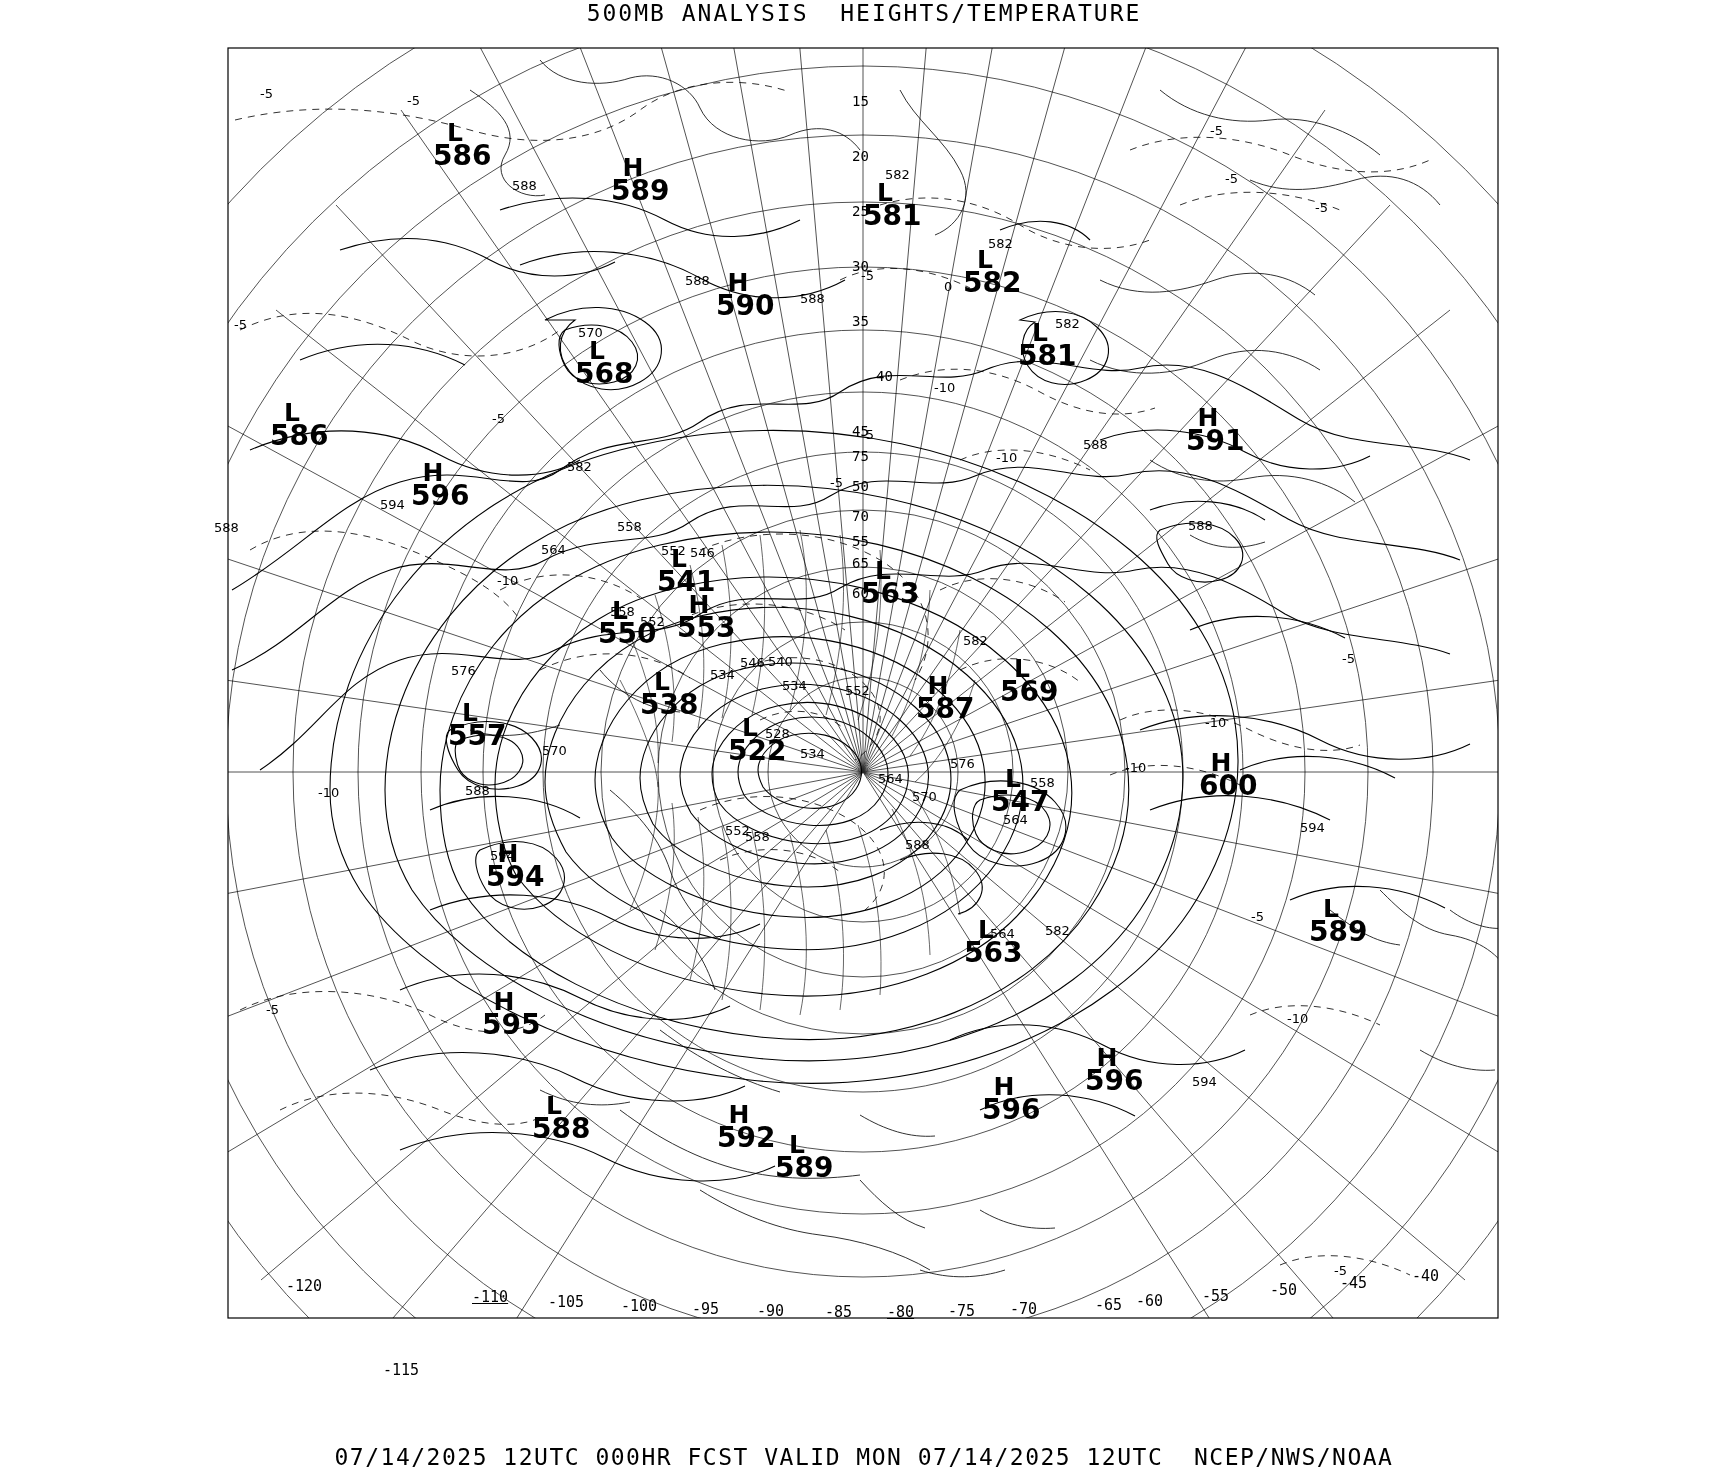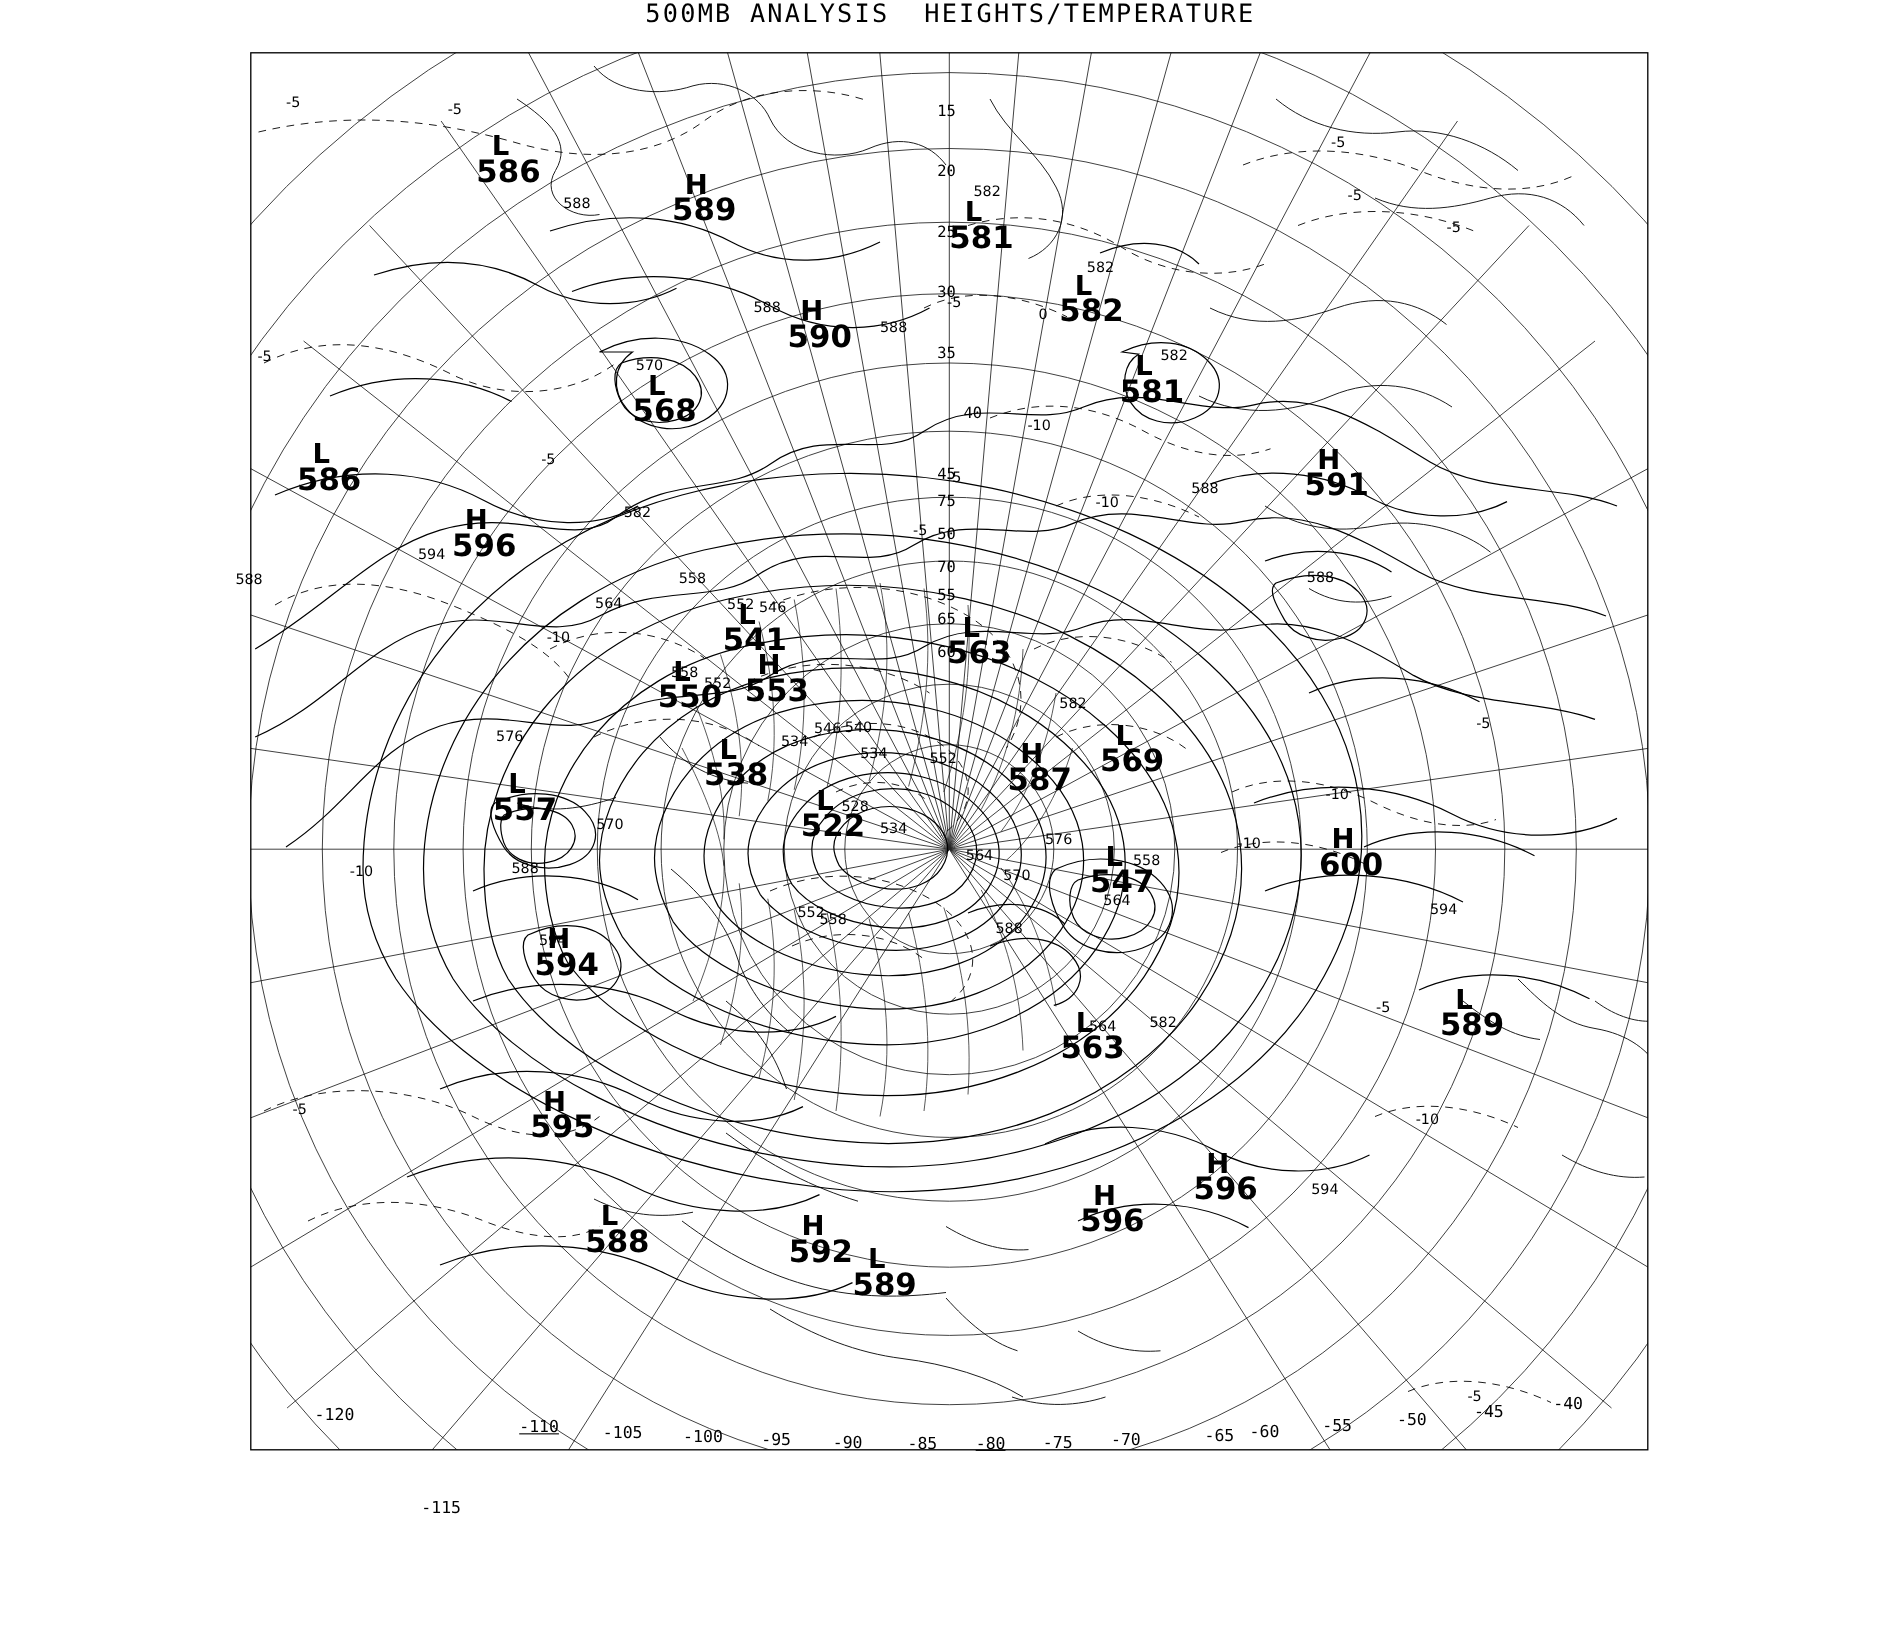--- a/index.html
+++ b/index.html
@@ -551,13 +551,14 @@
     <div class="lonlabel" style="left:1010px; top:1270px;">-70</div>
     <div class="lonlabel" style="left:1073px; top:1266px;margin-left:22px;">-65</div>
     <div class="lonlabel" style="left:1136px; top:1262px;">-60</div>
     <div class="lonlabel" style="left:1202px; top:1257px;">-55</div>
     <div class="lonlabel" style="left:1270px; top:1251px;">-50</div>
     <div class="lonlabel" style="left:1340px; top:1244px;">-45</div>
     <div class="lonlabel" style="left:1412px; top:1237px;">-40</div>
 
   </div>
 
+  <div class="footer">07/14/2025 12UTC 000HR FCST VALID MON 07/14/2025 12UTC  NCEP/NWS/NOAA</div>
 </div>
 
 </body></html>

